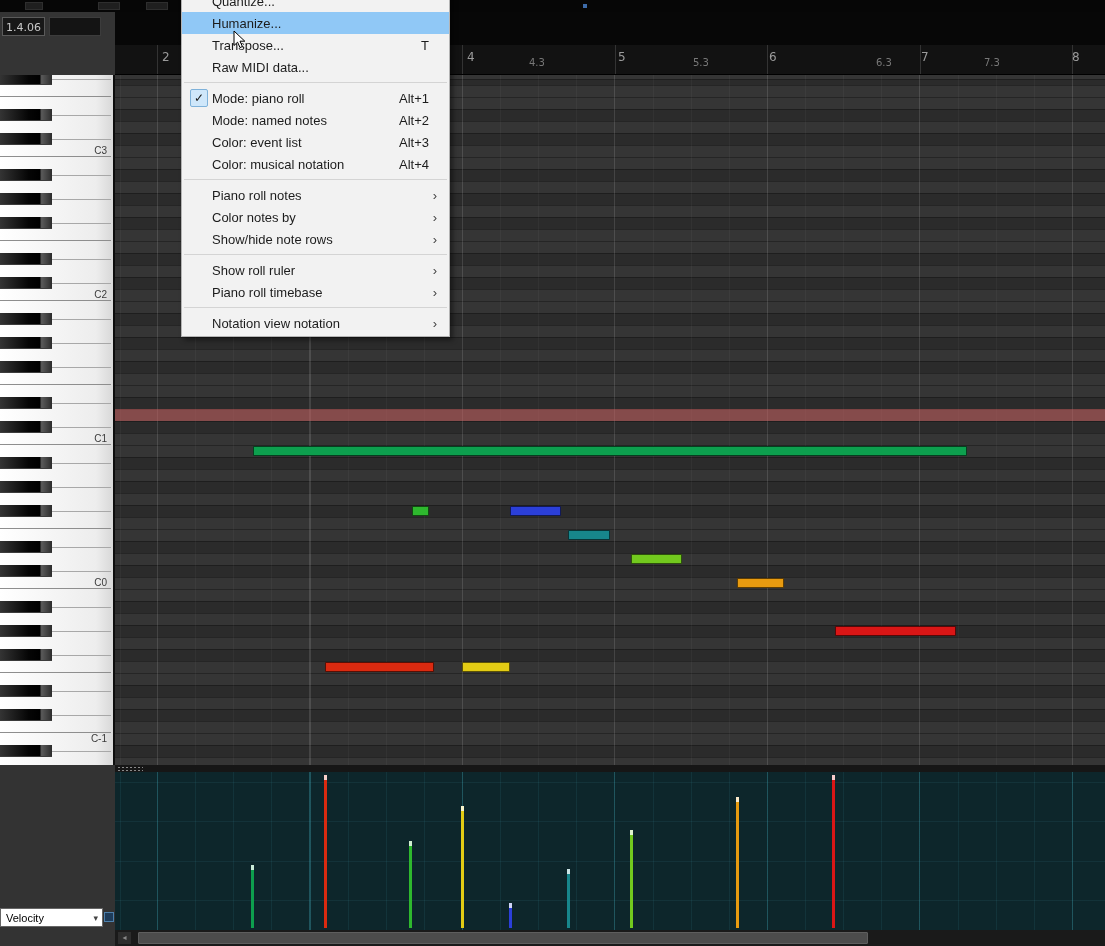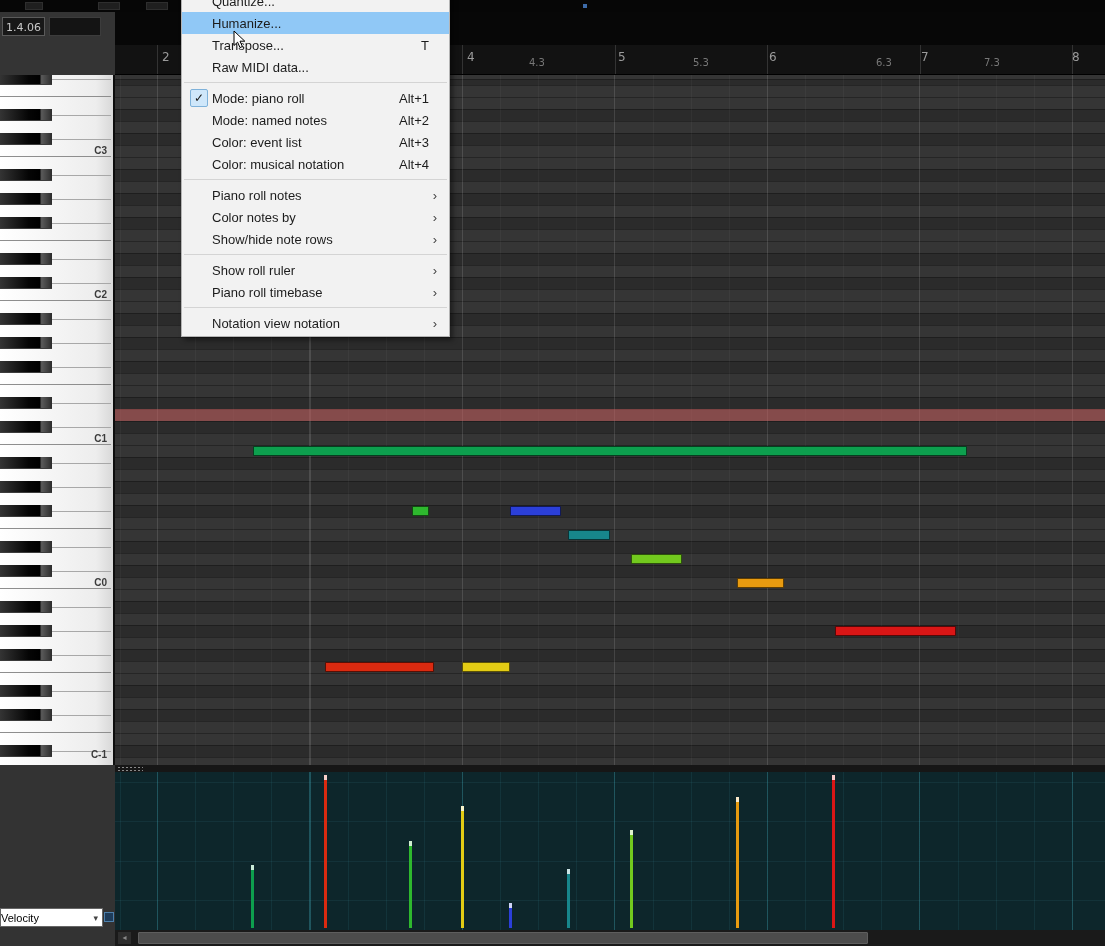--- a/index.html
+++ b/index.html
@@ -16,21 +16,21 @@
   .box2{position:absolute;left:49px;top:5px;width:52px;height:19px;background:#141414;border:1px solid #3c3c3c;box-sizing:border-box;}
   
   .ruler-gap{position:absolute;left:115px;top:12px;width:990px;height:33px;background:#070707;}
   .ruler{position:absolute;left:115px;top:45px;width:990px;height:30px;background:#121212;border-bottom:1px solid #000;box-sizing:border-box;overflow:hidden;}
   .ruler-tick{position:absolute;top:0;bottom:0;width:1px;background:#333;}
   .ruler-mark{position:absolute;font-family:"DejaVu Sans",sans-serif;white-space:nowrap;}
   .ruler-mark.major{top:5px;font-size:12px;color:#9b9b9b;}
   .ruler-mark.minor{top:12px;font-size:10px;color:#787878;}
   
   .keyboard{position:absolute;left:0;top:75px;width:115px;height:690px;overflow:hidden;box-sizing:border-box;
-            background:linear-gradient(to right,#ffffff 0,#ededed 85%,#d8d8d8 100%);border-right:2px solid #0d0d0d;font-weight:bold;}
+            background:linear-gradient(to right,#ffffff 0,#ededed 85%,#d8d8d8 100%);border-right:2px solid #0d0d0d;}
   .key-black{position:absolute;left:0;width:52px;height:12px;box-sizing:border-box;
              background:linear-gradient(to right,#343434 0,#050505 55%,#000 76%,#5a5a5a 80%,#2c2c2c 100%);
              border-bottom:1px solid #3c3c3c;}
   .key-white{position:absolute;left:0;right:0;height:12px;}
   .key-line{position:absolute;height:1px;background:#a8a8a8;}
   .key-line.mid{left:52px;right:2px;}
   .key-line.full{left:0;right:2px;background:#8e8e8e;}
   .kb-label{position:absolute;right:6px;font-size:10px;line-height:12px;color:#3a3a3a;}
   
   .grid{position:absolute;left:115px;top:75px;width:990px;height:690px;overflow:hidden;
@@ -54,21 +54,21 @@
     background-image:
       repeating-linear-gradient(90deg, rgba(64,170,185,0.28) 0 1px, transparent 1px 152.5px),
       repeating-linear-gradient(90deg, rgba(64,170,185,0.10) 0 1px, transparent 1px 38.125px),
       repeating-linear-gradient(180deg, rgba(70,160,175,0.10) 0 1px, transparent 1px 39.5px);
     background-position:42px 0,42px 0,0 10px;}
   .stem{position:absolute;width:3px;}
   .stem .tip{position:absolute;left:0;right:0;top:0;height:5px;background:rgba(255,255,255,0.78);display:block;}
   
   .left-bottom{position:absolute;left:0;top:765px;width:115px;height:181px;background:#333;}
   .vel-select{position:absolute;left:0;top:143px;width:103px;height:19px;background:#fff;border:1px solid #666;
-              display:flex;align-items:center;font-size:11px;color:#000;box-sizing:border-box;}
+              display:flex;align-items:center;font-size:11px;color:#000;padding-left:5px;box-sizing:border-box;}
   .vel-caret{margin-left:auto;padding-right:4px;font-size:9px;color:#444;}
   .dock-btn{position:absolute;left:104px;top:147px;width:10px;height:10px;background:#1e3c5a;border:1px solid #4d80ac;box-sizing:border-box;}
   
   .hscroll{position:absolute;left:115px;top:930px;width:990px;height:16px;background:#1a1a1a;}
   .sb-left{position:absolute;left:3px;top:2px;width:13px;height:12px;background:#2d2d2d;color:#888;
            font-size:8px;line-height:12px;text-align:center;}
   .sb-thumb{position:absolute;left:23px;top:2px;width:730px;height:12px;background:#4c4c4c;border:1px solid #5e5e5e;
             box-sizing:border-box;border-radius:1px;}
   
   .context-menu{position:absolute;left:181px;top:-13px;width:269px;background:#f2f2f2;border:1px solid #b4b4b4;
@@ -213,21 +213,21 @@
       <div class="key-white" style="top: 646px;"></div>
       <div class="key-line full" style="top: 657px;"></div>
       <div class="key-white" style="top: 658px;"></div>
       <div class="key-black" style="top: 670px;"></div>
       <div class="key-line mid" style="top: 676px;"></div>
       <div class="key-white" style="top: 682px;"></div>
       <span class="kb-label" style="top: 70px;">C3</span>
       <span class="kb-label" style="top: 214px;">C2</span>
       <span class="kb-label" style="top: 358px;">C1</span>
       <span class="kb-label" style="top: 502px;">C0</span>
-      <span class="kb-label" style="top: 674px;">C-1</span>
+      <span class="kb-label" style="top: 658px;">C-1</span>
     </div>
   <div class="grid">
       <div class="row-highlight" style="top: 334px; background: rgba(199, 92, 92, 0.55);"></div>
       <div class="midi-note" style="left: 138px; top: 371px; width: 714px; height: 10px; background: rgb(13, 159, 78);"></div>
       <div class="midi-note" style="left: 297px; top: 431px; width: 17px; height: 10px; background: rgb(46, 184, 46);"></div>
       <div class="midi-note" style="left: 395px; top: 431px; width: 51px; height: 10px; background: rgb(43, 63, 217);"></div>
       <div class="midi-note" style="left: 453px; top: 455px; width: 42px; height: 10px; background: rgb(23, 134, 140);"></div>
       <div class="midi-note" style="left: 516px; top: 479px; width: 51px; height: 10px; background: rgb(114, 201, 30);"></div>
       <div class="midi-note" style="left: 622px; top: 503px; width: 47px; height: 10px; background: rgb(232, 155, 16);"></div>
       <div class="midi-note" style="left: 720px; top: 551px; width: 121px; height: 10px; background: rgb(218, 22, 22);"></div>

